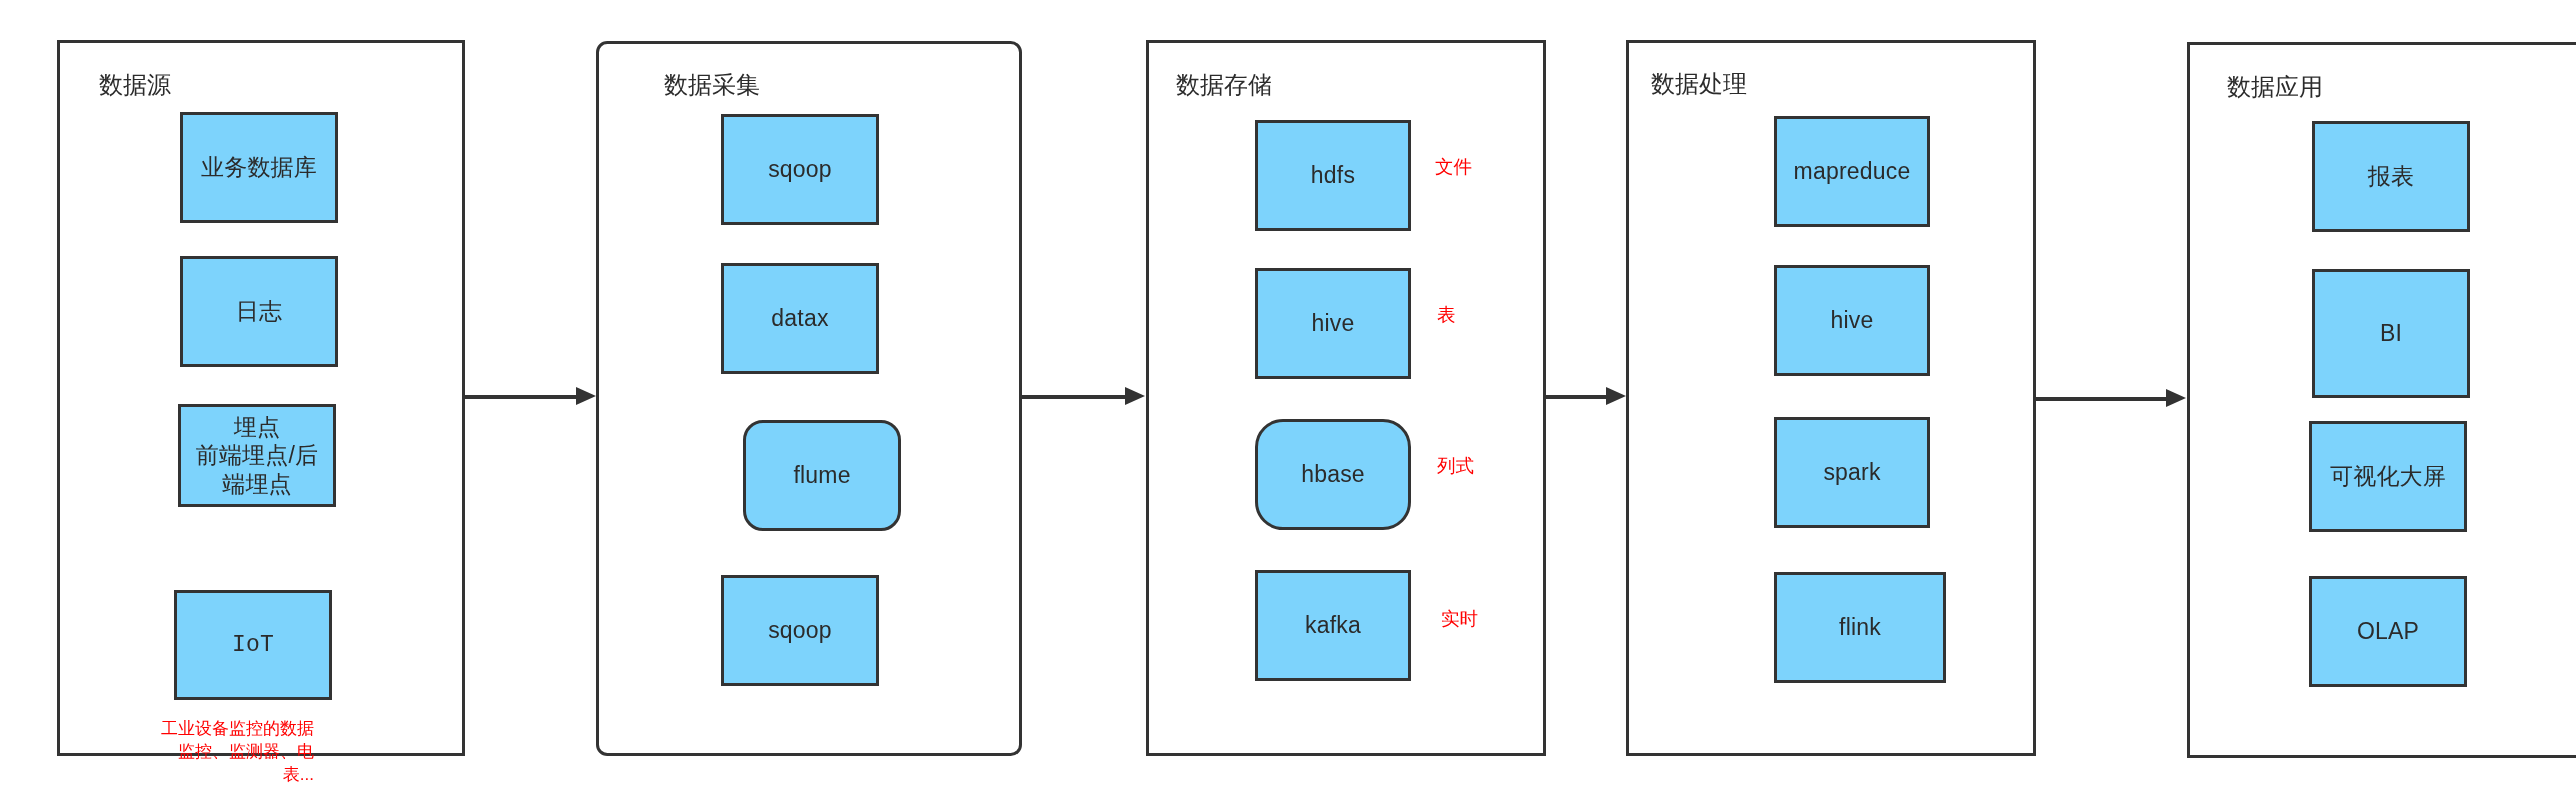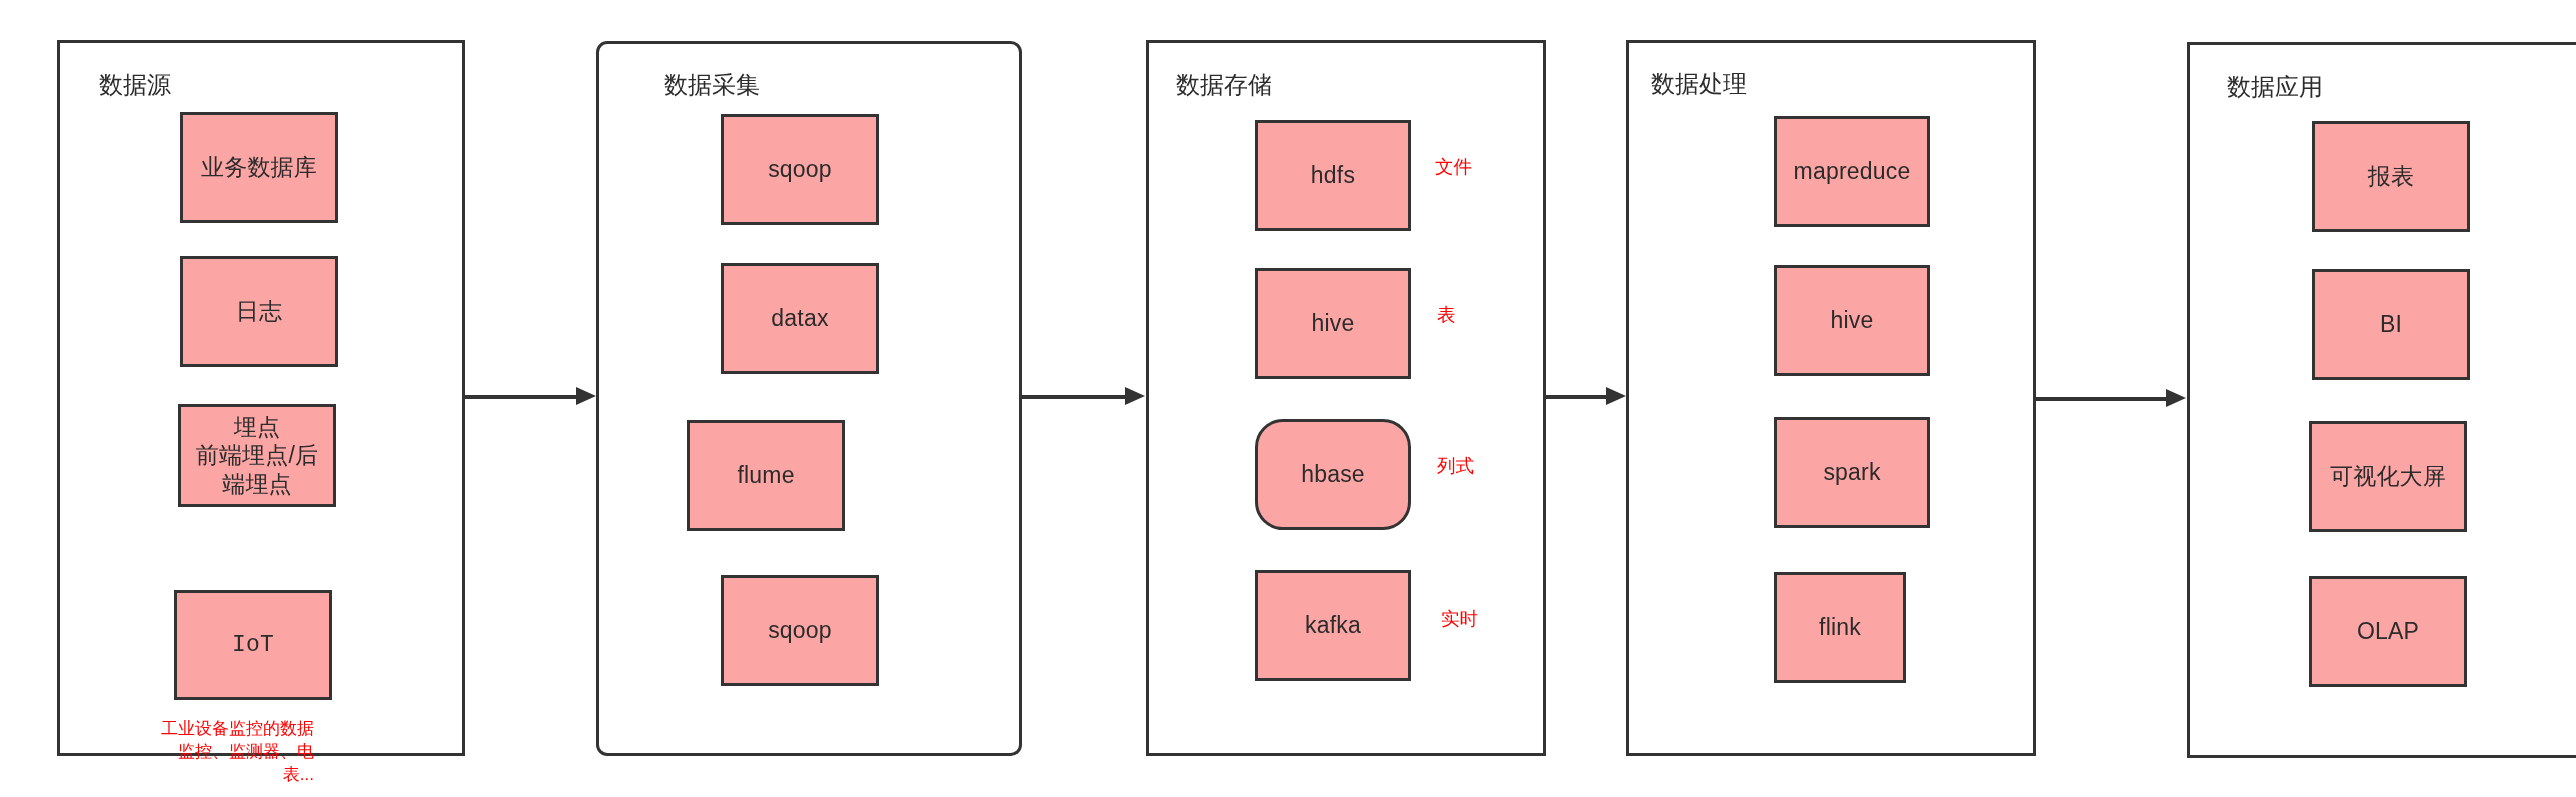--- a/index.html
+++ b/index.html
@@ -31,21 +31,21 @@
     font-size: 24px;
     line-height: 1;
     color: #2b2b2b;
     white-space: nowrap;
     font-weight: 400;
   }
   .node {
     position: absolute;
     box-sizing: border-box;
     border: 3.6px solid #333333;
-    background: #fca5a5;
+    background: #7dd3fc;
     display: flex;
     align-items: center;
     justify-content: center;
     text-align: center;
   }
   .node-label {
     font-size: 23px;
     line-height: 1.22;
     color: #2b2b2b;
     letter-spacing: 0.2px;
@@ -118,21 +118,21 @@
 
   <div class="panel rounded" style="left:596px; top:41px; width:426px; height:715px;"></div>
   <div class="panel-title" style="left:664px; top:73px;">数据采集</div>
 
   <div class="node" style="left:721px; top:114px; width:158px; height:111px;">
     <span class="node-label">sqoop</span>
   </div>
   <div class="node" style="left:721px; top:263px; width:158px; height:111px;">
     <span class="node-label">datax</span>
   </div>
-  <div class="node" style="left:687px; top:420px; width:158px; height:111px;">
+  <div class="node" style="left:743px; top:420px; width:158px; height:111px;border-radius:20px;">
     <span class="node-label">flume</span>
   </div>
   <div class="node" style="left:721px; top:575px; width:158px; height:111px;">
     <span class="node-label">sqoop</span>
   </div>
 
   <div class="arrow" style="left:1022px; top:397px; width:124px;">
     <div class="shaft" style="width:106px;"></div>
     <div class="head" style="left:103px;"></div>
   </div>
@@ -170,36 +170,36 @@
 
   <div class="node" style="left:1774px; top:116px; width:156px; height:111px;">
     <span class="node-label">mapreduce</span>
   </div>
   <div class="node" style="left:1774px; top:265px; width:156px; height:111px;">
     <span class="node-label">hive</span>
   </div>
   <div class="node" style="left:1774px; top:417px; width:156px; height:111px;">
     <span class="node-label">spark</span>
   </div>
-  <div class="node" style="left:1774px; top:572px; width:132px; height:111px;align-items:center;">
+  <div class="node" style="left:1774px; top:572px; width:172px; height:111px;align-items:center;">
     <span class="node-label">flink</span>
   </div>
 
   <div class="arrow" style="left:2036px; top:399px; width:151px;">
     <div class="shaft" style="width:133px;"></div>
     <div class="head" style="left:130px;"></div>
   </div>
 
   <div class="panel" style="left:2187px; top:42px; width:425px; height:716px;"></div>
   <div class="panel-title" style="left:2227px; top:75px;">数据应用</div>
 
   <div class="node" style="left:2312px; top:121px; width:158px; height:111px;">
     <span class="node-label">报表</span>
   </div>
-  <div class="node" style="left:2312px; top:269px; width:158px; height:111px;text-align:right;">
+  <div class="node" style="left:2312px; top:269px; width:158px; height:129px;text-align:right;">
     <span class="node-label">BI</span>
   </div>
   <div class="node" style="left:2309px; top:421px; width:158px; height:111px;">
     <span class="node-label">可视化大屏</span>
   </div>
   <div class="node" style="left:2309px; top:576px; width:158px; height:111px;">
     <span class="node-label">OLAP</span>
   </div>
 
 </div>

